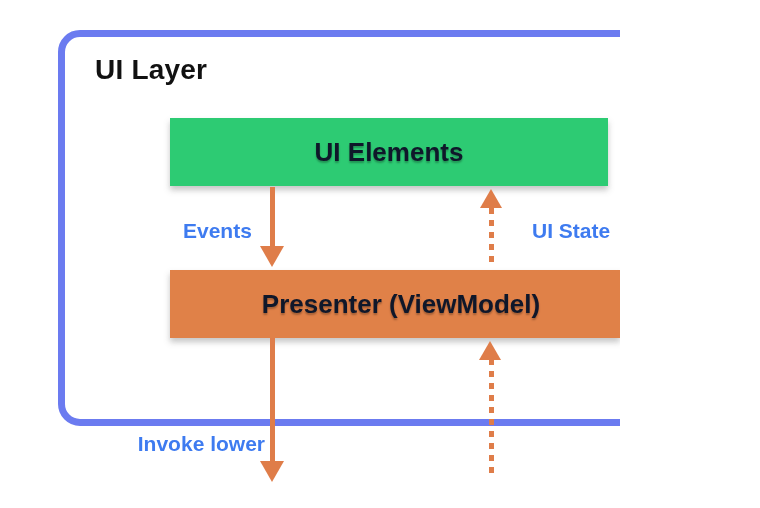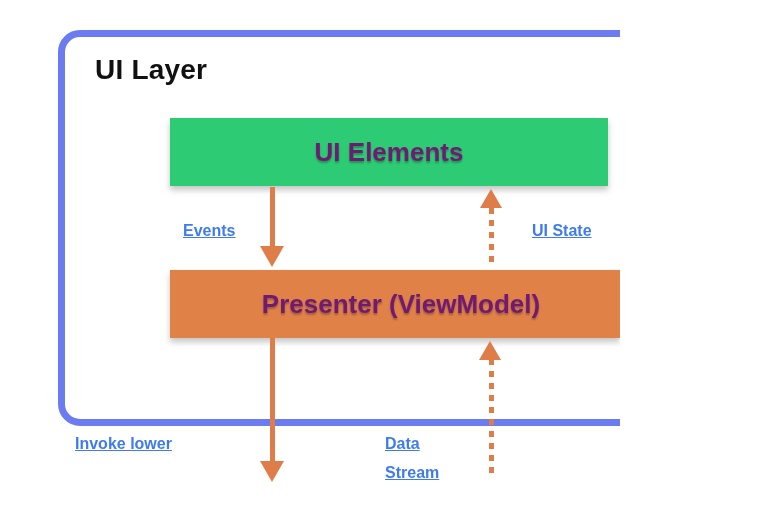--- a/index.html
+++ b/index.html
@@ -20,39 +20,39 @@
     border:7px solid var(--layer-border);border-radius:22px;box-sizing:border-box;
     background:#ffffff;
   }
   .layer-title{
     position:absolute;left:95px;top:54px;
     font-size:28px;font-weight:700;color:var(--title-black);letter-spacing:0.2px;
   }
   .node{
     position:absolute;left:170px;width:438px;height:68px;
     display:flex;align-items:center;justify-content:center;
-    color:#701a75;font-size:26px;font-weight:700;
+    color:#0f172a;font-size:26px;font-weight:700;
     text-shadow:0 2px 2px rgba(0,0,0,0.28);
     box-shadow:0 4px 6px rgba(90,90,90,0.35);
   }
   .node-green{top:118px;background:var(--node-green);}
   .node-orange{top:270px;background:var(--node-orange);padding-left:12px;}
   .stem-solid{position:absolute;width:5px;background:var(--arrow-orange);}
   .stem-dashed{
     position:absolute;width:5px;
     background:repeating-linear-gradient(180deg,var(--arrow-orange) 0 6px,transparent 6px 12px);
   }
   .head{position:absolute;width:0;height:0;}
   .head-down{border-left:12px solid transparent;border-right:12px solid transparent;border-top:21px solid var(--arrow-orange);}
   .head-up{border-left:11px solid transparent;border-right:11px solid transparent;border-bottom:19px solid var(--arrow-orange);}
   .flow-label{
     position:absolute;color:var(--label-blue);
-    font-size:16px;font-weight:700;line-height:29px;white-space:nowrap;text-decoration:underline;
+    font-size:21px;font-weight:700;line-height:29px;white-space:nowrap;
   }
-  .flow-label.centered{text-align:left;}
+  .flow-label.centered{text-align:right;}
 </style>
 </head>
 <body>
 
 <div class="canvas">
 
   <div class="layer-box"></div>
   <div class="layer-title">UI Layer</div>
 
   <div class="node node-green">
@@ -71,18 +71,14 @@
   <div class="flow-label" style="left:532px;top:216px;">UI State</div>
 
   <div class="stem-solid" style="left:270px;top:338px;height:124px;"></div>
   <div class="head head-down" style="left:260px;top:461px;"></div>
   <div class="flow-label centered" style="left:75px;top:429px;width:190px;">
     <div>Invoke lower</div>
   </div>
 
   <div class="head head-up" style="left:479px;top:341px;"></div>
   <div class="stem-dashed" style="left:489px;top:359px;height:116px;"></div>
-  <div class="flow-label centered" style="left:385px;top:429px;width:100px;">
-    <div>Data</div>
-    <div>Stream</div>
-  </div>
 
 </div>
 
 </body></html>

